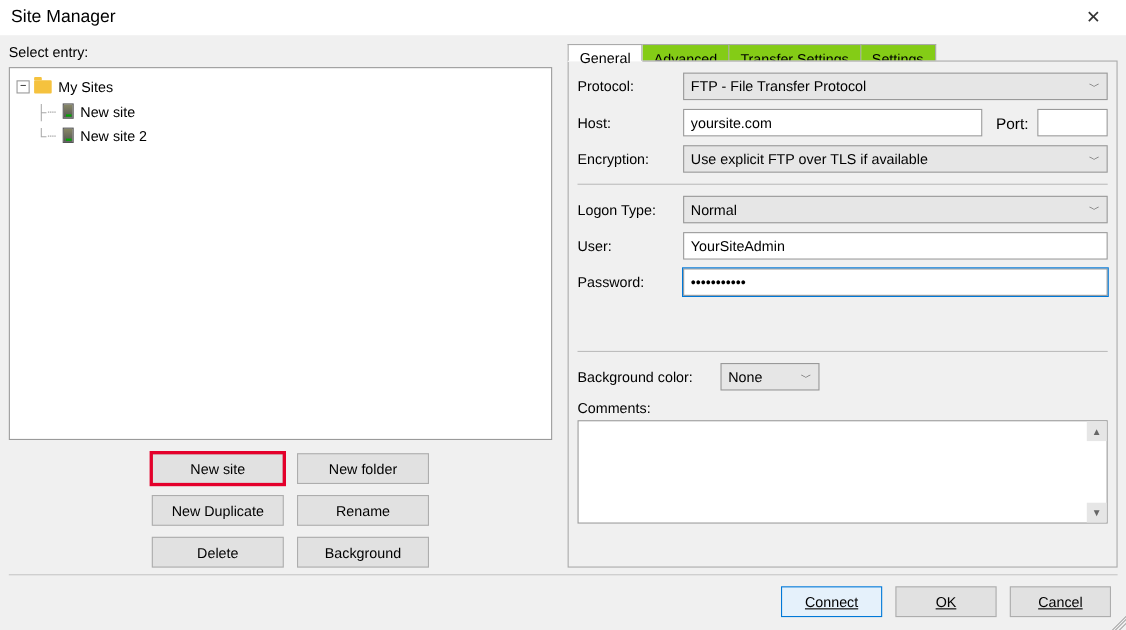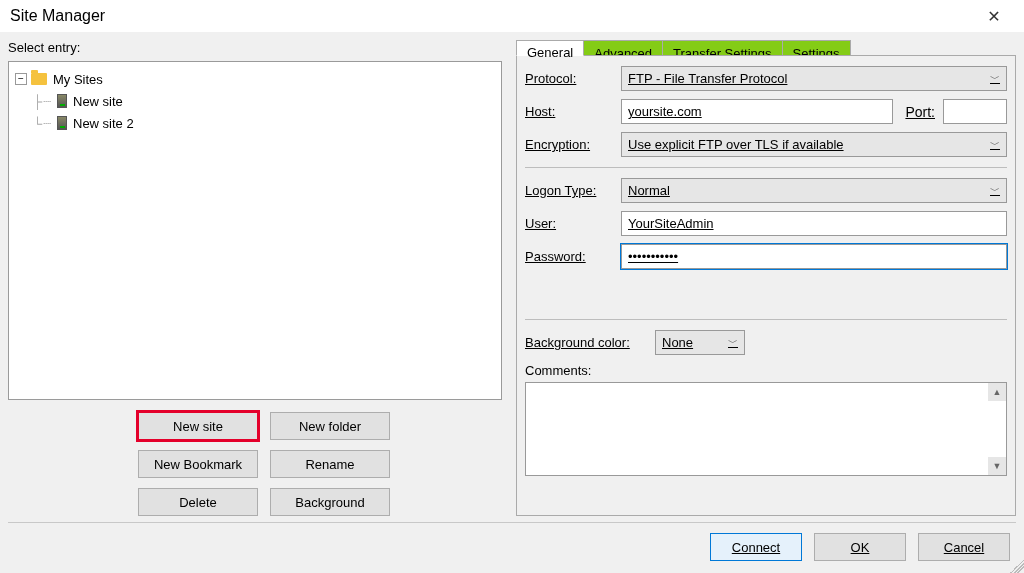--- a/index.html
+++ b/index.html
@@ -134,21 +134,21 @@
     .tab:not(.active) { border-left: none; }
     .tabs .tab:first-child { border-left: 1px solid #aaa; }
     .panel {
       border: 1px solid #aaa;
       background: #fff;
       flex: 1;
       padding: 10px 8px 8px 8px;
       background: #f0f0f0;
       margin-top: -1px;
     }
-    .row { display: flex; align-items: center; margin-bottom: 8px; text-decoration: underline; }
+    .row { display: flex; align-items: center; margin-bottom: 8px; }
     .row label { width: 96px; font-size: 13px; }
     .row .field { flex: 1; display: flex; gap: 8px; align-items: center; }
     select, input[type=text], input[type=password], .dropdown {
       height: 25px;
       border: 1px solid #999;
       background: #fff;
       font-family: inherit;
       font-size: 13px;
       padding: 0 6px;
     }
@@ -237,21 +237,21 @@
       </div>
       <div class="tree-child">
         <span class="dots">└┈</span>
         <span class="server-icon"></span>
         <span>New site 2</span>
       </div>
     </div>
     <div class="left-buttons">
       <button class="btn highlight">New site</button>
       <button class="btn">New folder</button>
-      <button class="btn">New Bookmark</button>
+      <button class="btn">New Duplicate</button>
       <button class="btn">Rename</button>
       <button class="btn">Delete</button>
       <button class="btn">Background</button>
     </div>
   </div>
 
   <div class="right">
     <div class="tabs">
       <div class="tab active">General</div>
       <div class="tab">Advanced</div>

